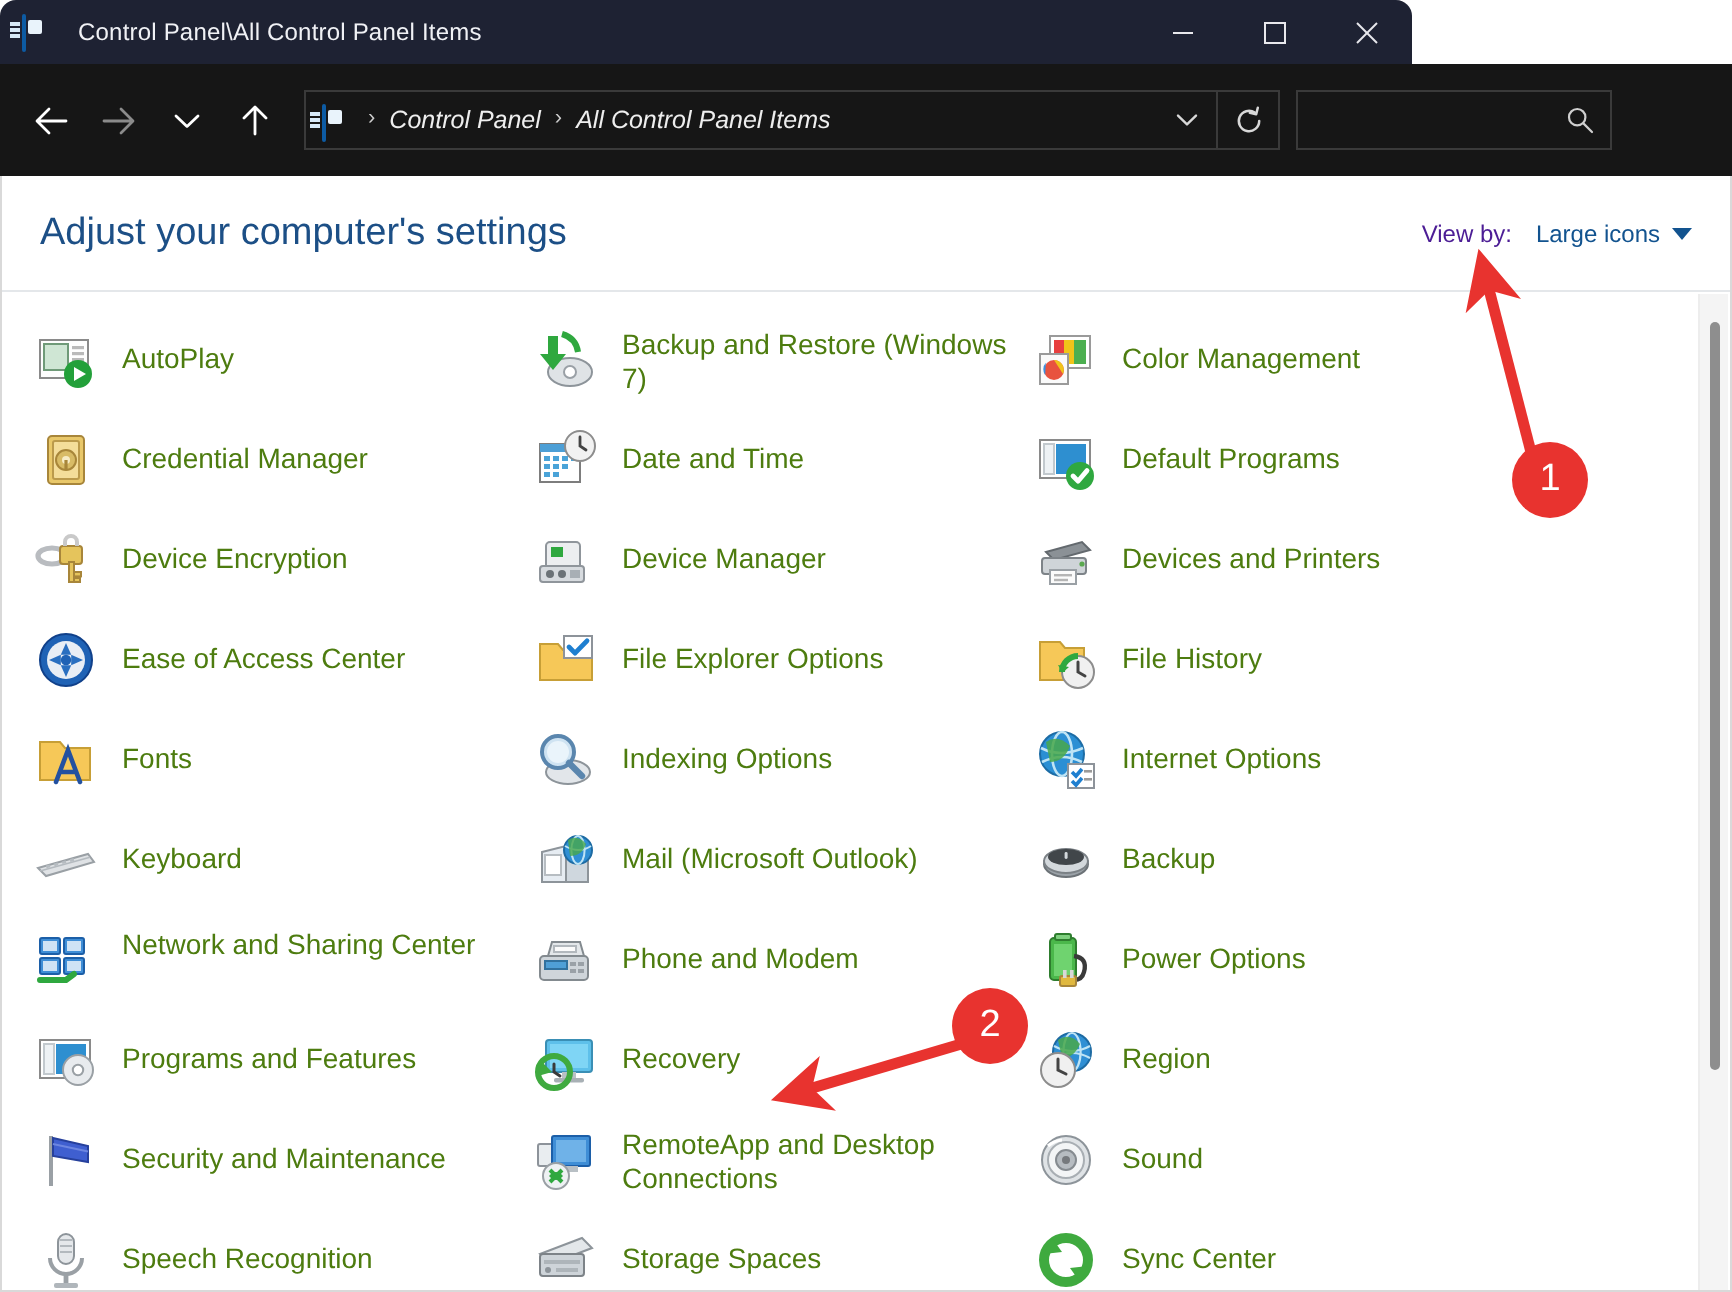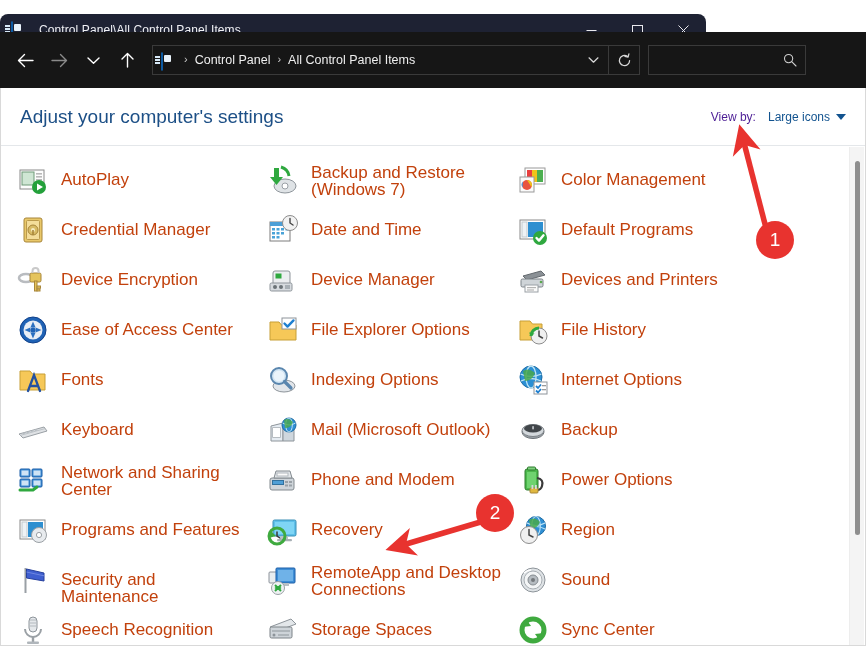--- a/index.html
+++ b/index.html
@@ -5,21 +5,21 @@
   * { box-sizing: border-box; margin: 0; padding: 0; }
   html, body {
     width: 866px; height: 646px;
     overflow: hidden;
     font-family: "Liberation Sans", sans-serif;
     background: #ffffff;
   }
 
   
   .titlebar {
-    position: absolute; left: 0; top: 14px;
+    position: absolute; left: 0; top: 0;
     width: 706px; height: 32px;
     background: #1e2233;
     display: flex; align-items: center;
     border-top-left-radius: 8px; border-top-right-radius: 8px;
   }
   .titlebar-icon {
     margin-left: 11px; width: 18px; height: 16px; position: relative;
     flex: none;
   }
   .cp-glyph {
@@ -72,21 +72,21 @@
     height: 30px; width: 488px;
     border: 1px solid #3a3a3a; background: #161616;
     display: flex; align-items: center; flex: none;
   }
   .addr-icon { margin-left: 8px; width: 16px; height: 14px; flex: none; }
   .addr-sep {
     color: #cdcdcd; font-size: 11px; margin: 0 7px; flex: none;
     transform: translateY(-1px);
   }
   .addr-crumb {
-    color: #eeeeee; font-size: 12.5px; white-space: nowrap;
+    color: #eeeeee; font-size: 12.5px; white-space: nowrap; font-style: italic;
   }
   .addr-spacer { flex: 1 1 auto; }
   .addr-btn {
     width: 30px; height: 28px; flex: none;
     display: flex; align-items: center; justify-content: center;
     color: #d8d8d8;
   }
   .addr-divider { width: 1px; height: 28px; background: #3a3a3a; flex: none; }
 
   .searchbox {
@@ -158,21 +158,21 @@
   .cp-item {
     display: flex; align-items: flex-start;
     height: 50px;
     padding-top: 2px;
   }
   .cp-item .ico {
     width: 32px; height: 32px; flex: none;
     margin-right: 12px; position: relative;
   }
   .cp-item .label {
-    font-size: 17px; color: #c2410c;
+    font-size: 14px; color: #4d7c0f;
     line-height: 17px; padding-top: 7px;
     max-width: 196px;
   }
   .cp-item .label.two-line { padding-top: 0px; }
 
   
   .scrollbar {
     position: absolute; right: 1px; top: 59px;
     width: 15px; height: 498px;
     background: #f4f4f4;

